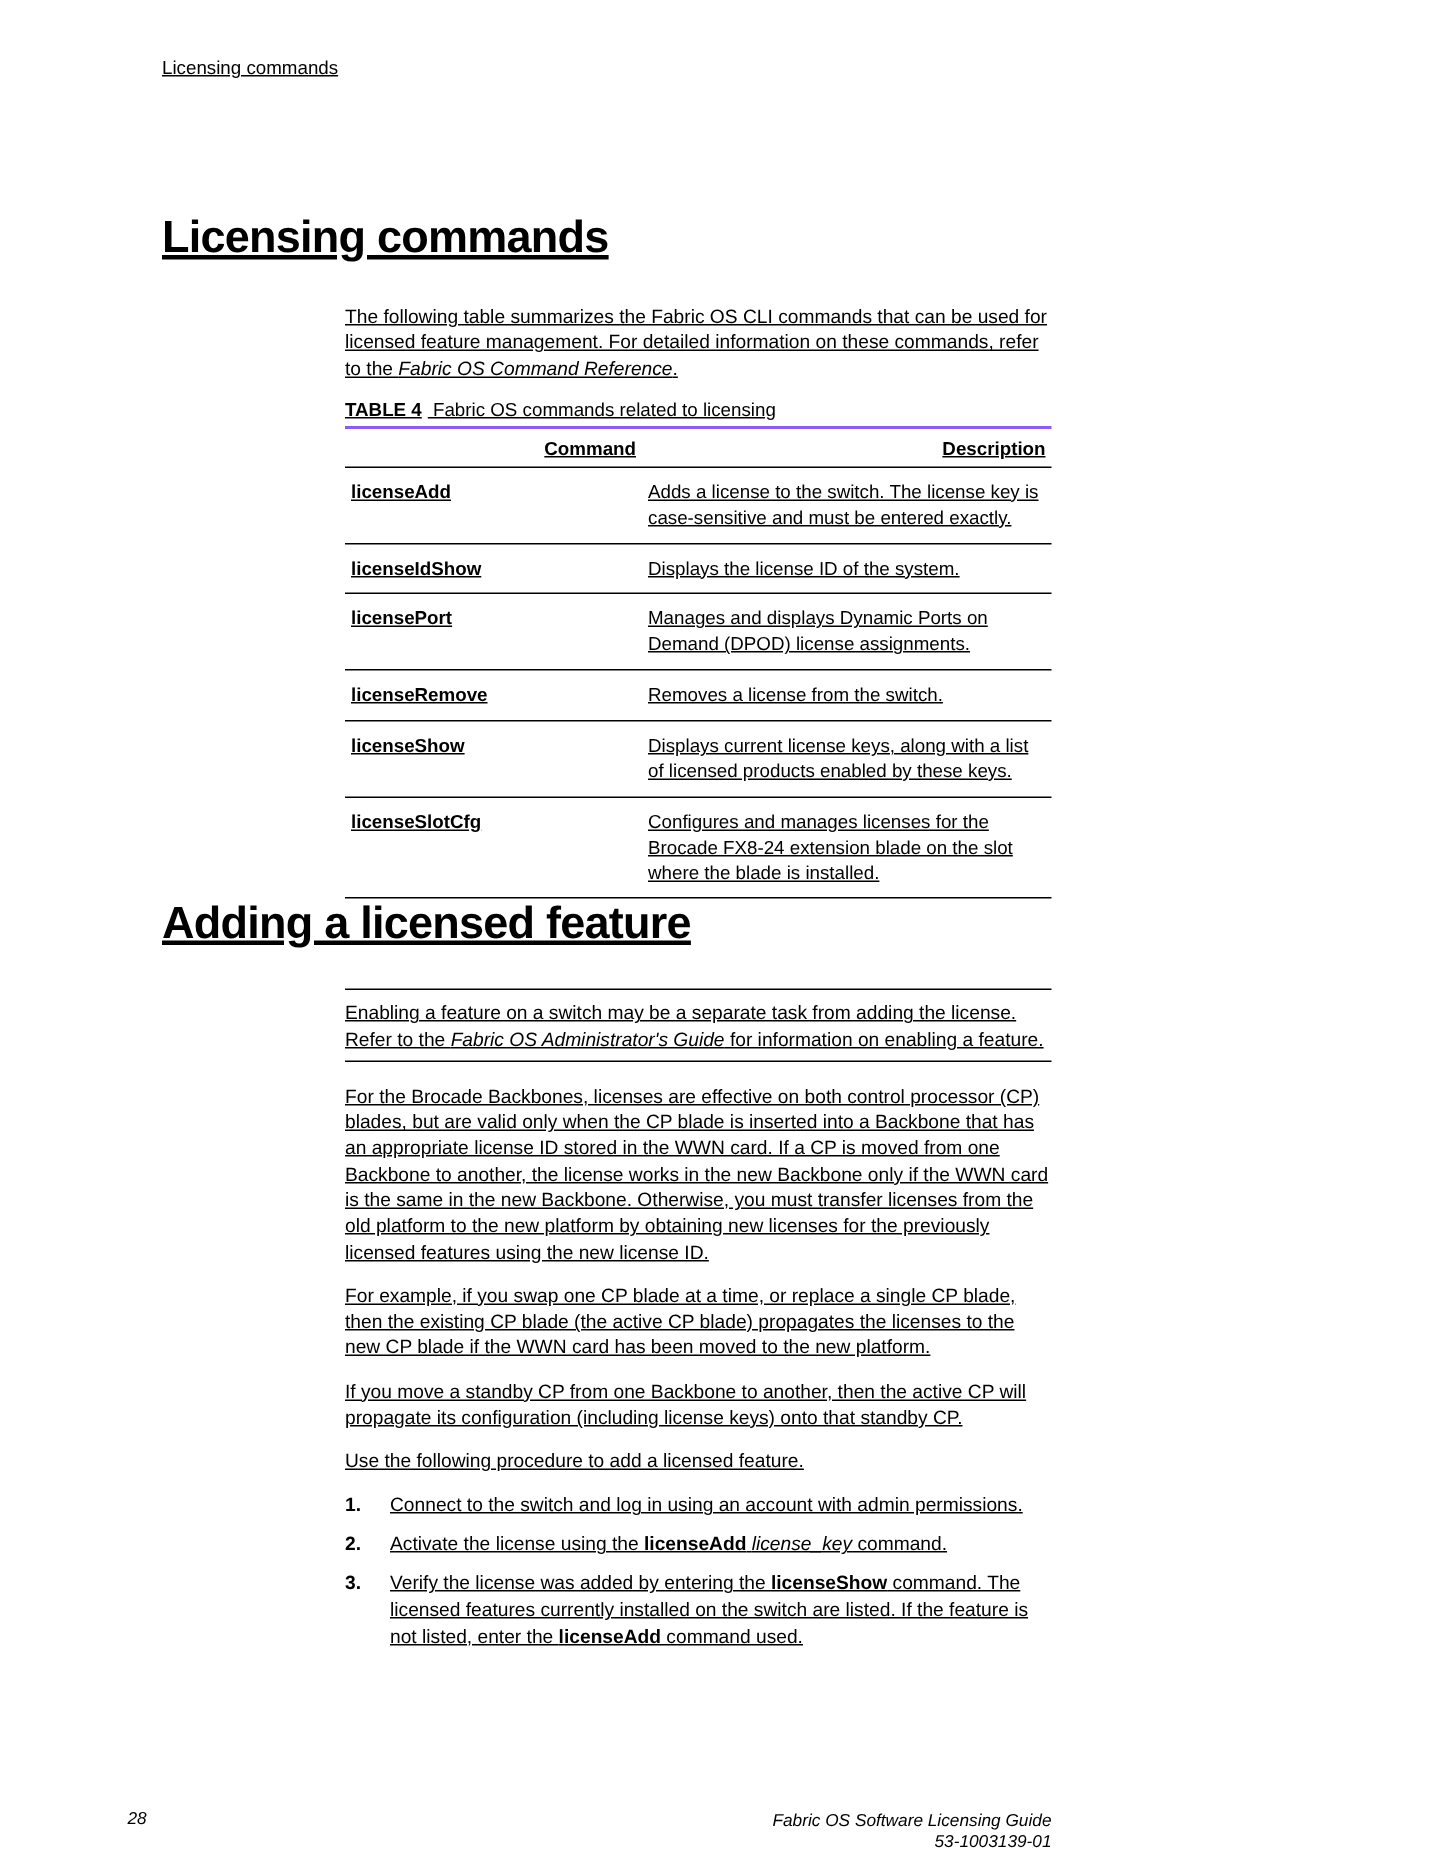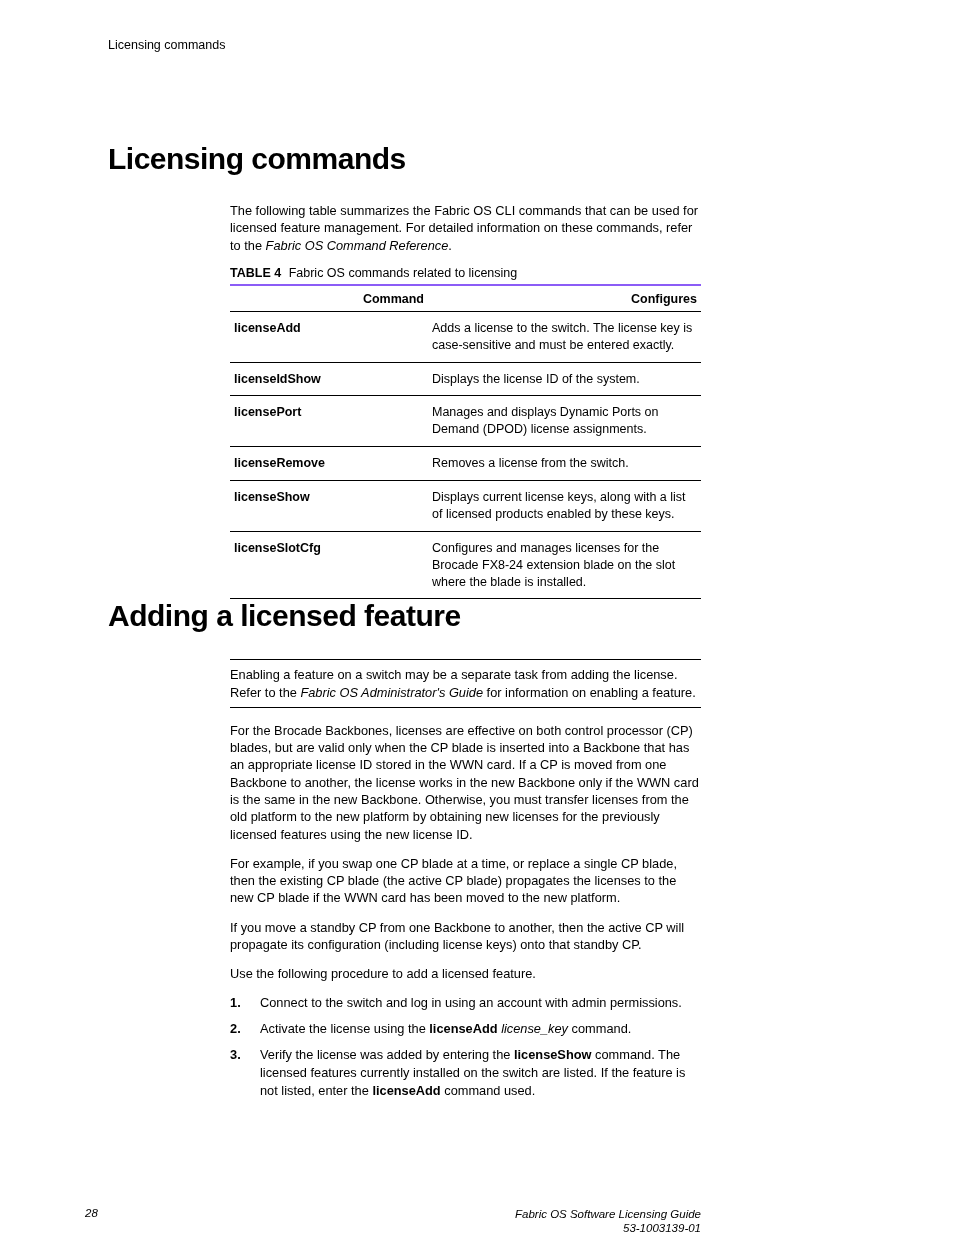--- a/index.html
+++ b/index.html
@@ -9,20 +9,21 @@
     padding: 0;
     background: #fff;
     color: #000;
   }
   .page {
     width: 786px;
     height: 1235px;
     box-sizing: border-box;
     padding: 38px 85px 52px 108px;
     position: relative;
+    text-decoration: underline;
   }
   .running-head {
     font-size: 12.5px;
     color: #000;
     margin-bottom: 90px;
   }
   h1.section-title {
     font-family: "Arial Narrow", Arial, sans-serif;
     font-stretch: condensed;
     font-weight: bold;
@@ -129,21 +130,21 @@
 
     <div class="table-caption">
       <span class="label">TABLE 4</span>
       <span>Fabric OS commands related to licensing</span>
     </div>
 
     <table class="cmd-table">
       <thead>
         <tr>
           <th>Command</th>
-          <th>Configures</th>
+          <th>Description</th>
         </tr>
       </thead>
       <tbody>
         <tr>
           <td class="cmd">licenseAdd</td>
           <td>Adds a license to the switch. The license key is case-sensitive and must be entered exactly.</td>
         </tr>
         <tr>
           <td class="cmd">licenseIdShow</td>
           <td>Displays the license ID of the system.</td>

